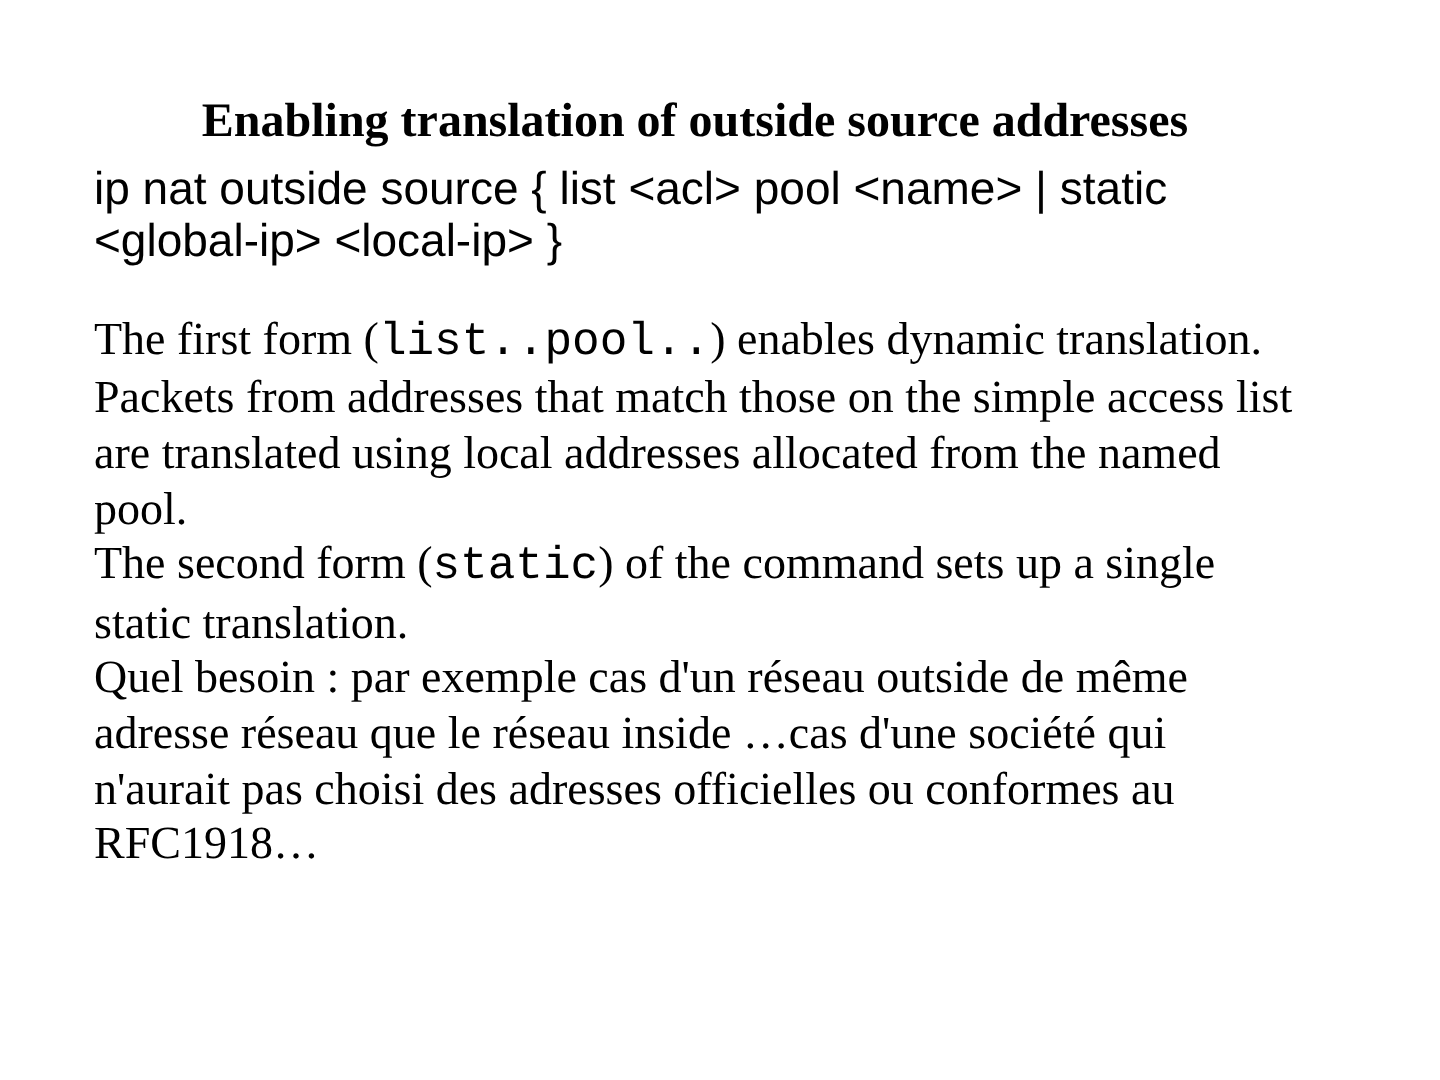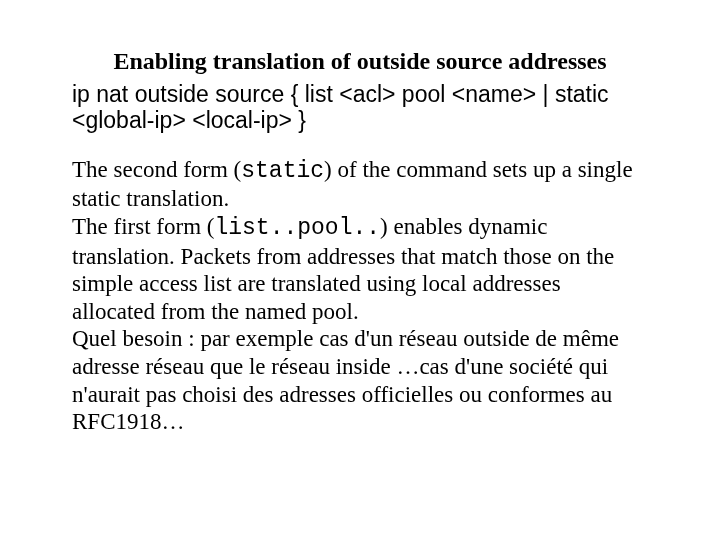--- a/index.html
+++ b/index.html
@@ -5,21 +5,21 @@
   body {
     margin: 0;
     padding: 0;
     width: 720px;
     height: 540px;
     background: #fff;
     font-family: "Times New Roman", Times, serif;
     color: #000;
   }
   .page {
-    padding: 48px 72px 0 72px;
+    padding: 48px 72px 0 47px;
   }
   .title {
     font-size: 24px;
     font-weight: bold;
     text-align: center;
     margin: 0 0 6px 0;
   }
   .syntax {
     font-family: Liberation Sans, sans-serif;
     font-size: 23px;
@@ -42,21 +42,21 @@
 <body>
 
 <div class="page">
 
   <h1 class="title">Enabling translation of outside source addresses</h1>
 
   <div class="syntax">ip nat outside source { list &lt;acl&gt; pool &lt;name&gt; | static &lt;global-ip&gt; &lt;local-ip&gt; }</div>
 
   <div class="body-text">
     <p>
-      <span>The second form (</span><span class="mono">static</span><span>) of the command sets up a single static translation.</span>
+      <span>The first form (</span><span class="mono">list..pool..</span><span>) enables dynamic translation. Packets from addresses that match those on the simple access list are translated using local addresses allocated from the named pool.</span>
     </p>
     <p>
-      <span>The first form (</span><span class="mono">list..pool..</span><span>) enables dynamic translation. Packets from addresses that match those on the simple access list are translated using local addresses allocated from the named pool.</span>
+      <span>The second form (</span><span class="mono">static</span><span>) of the command sets up a single static translation.</span>
     </p>
     <p>Quel besoin : par exemple cas d'un réseau outside de même adresse réseau que le réseau inside …cas d'une société qui n'aurait pas choisi des adresses officielles ou conformes au RFC1918…</p>
   </div>
 
 </div>
 
 </body></html>

